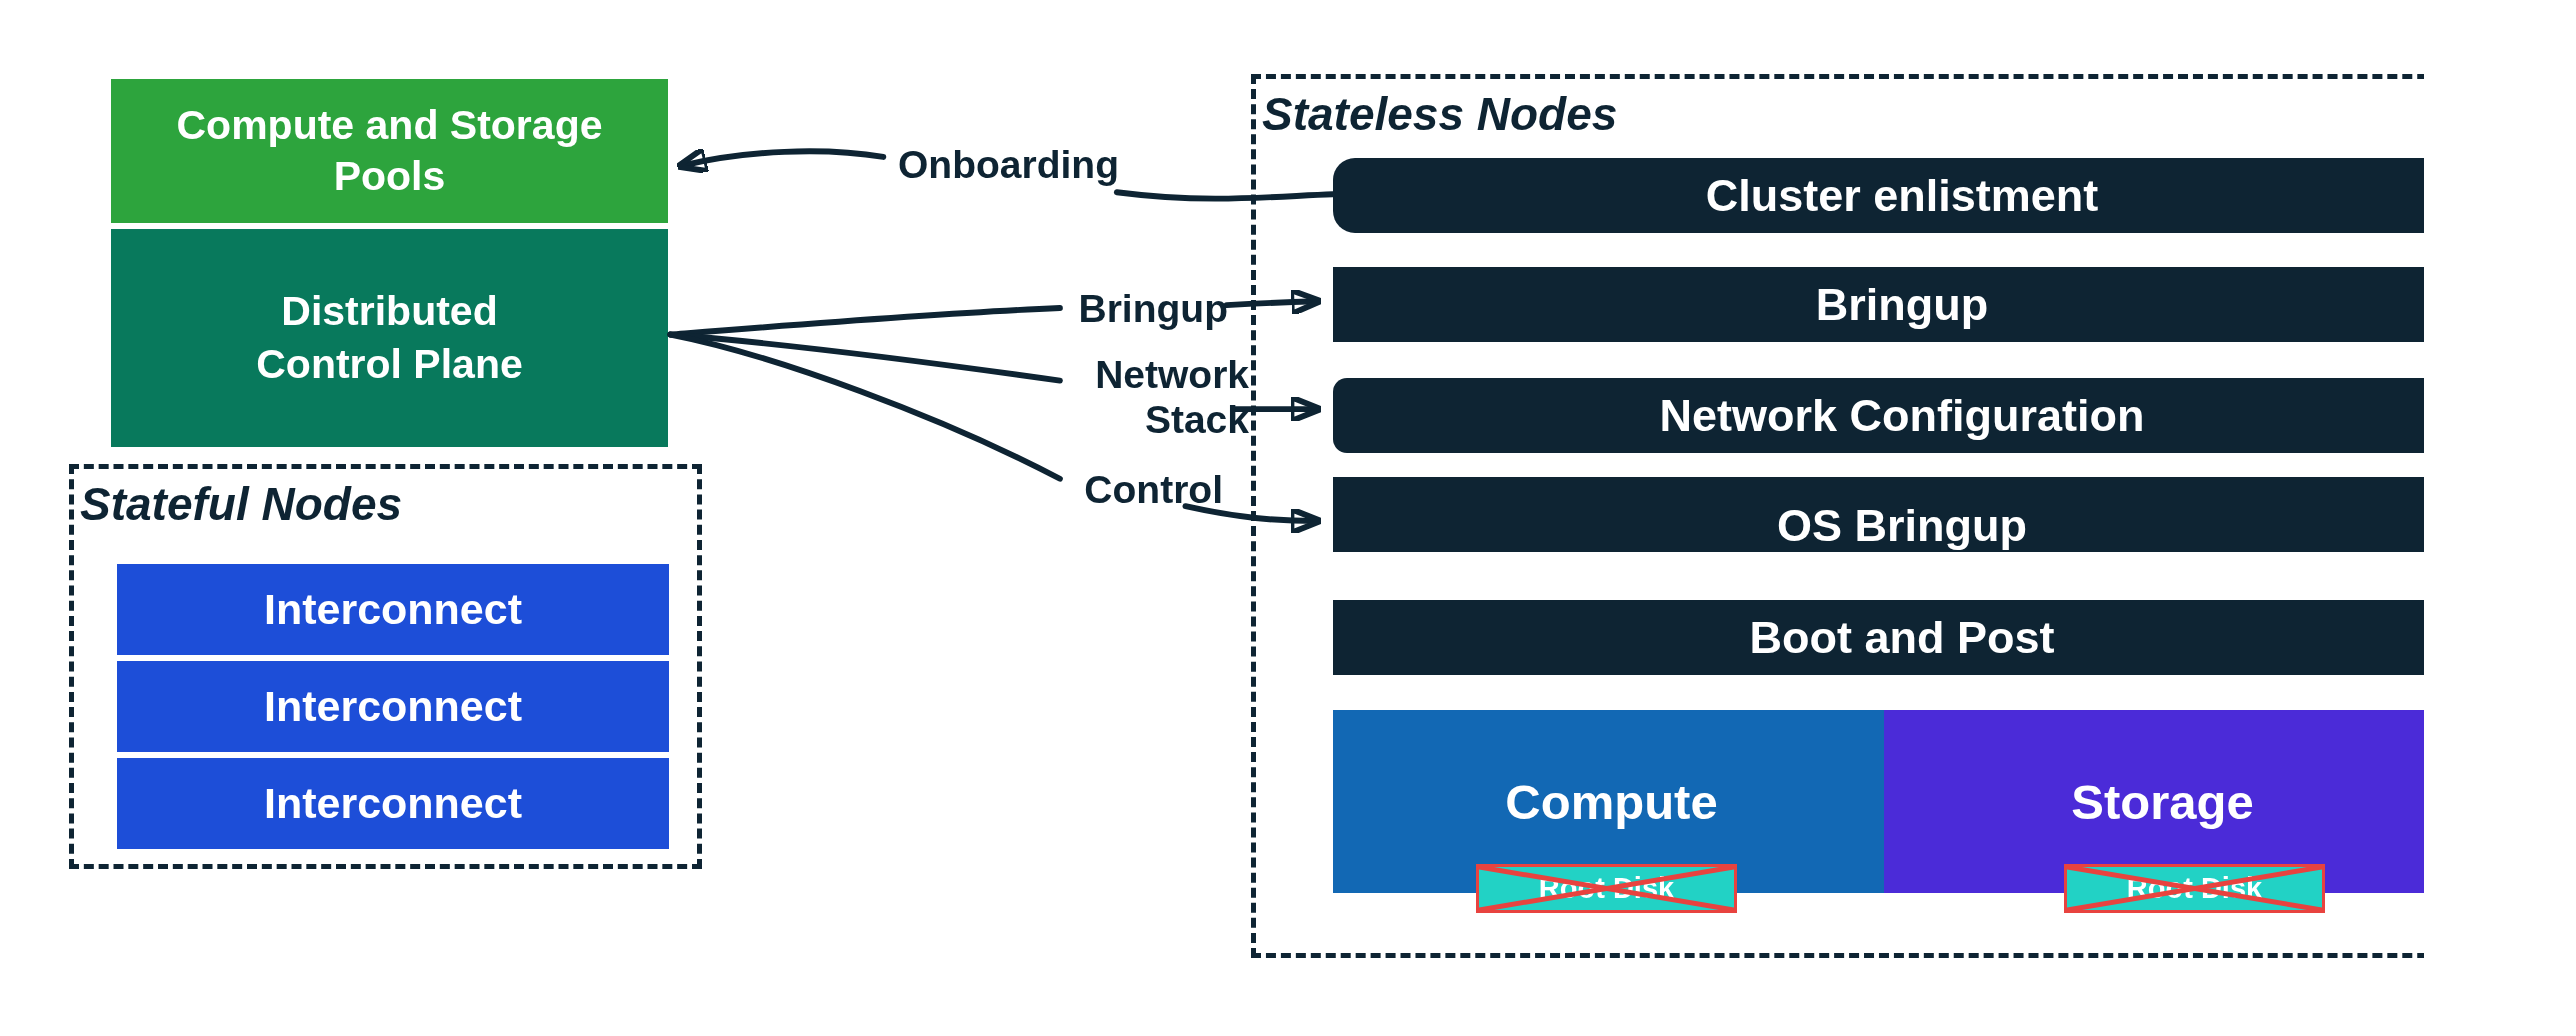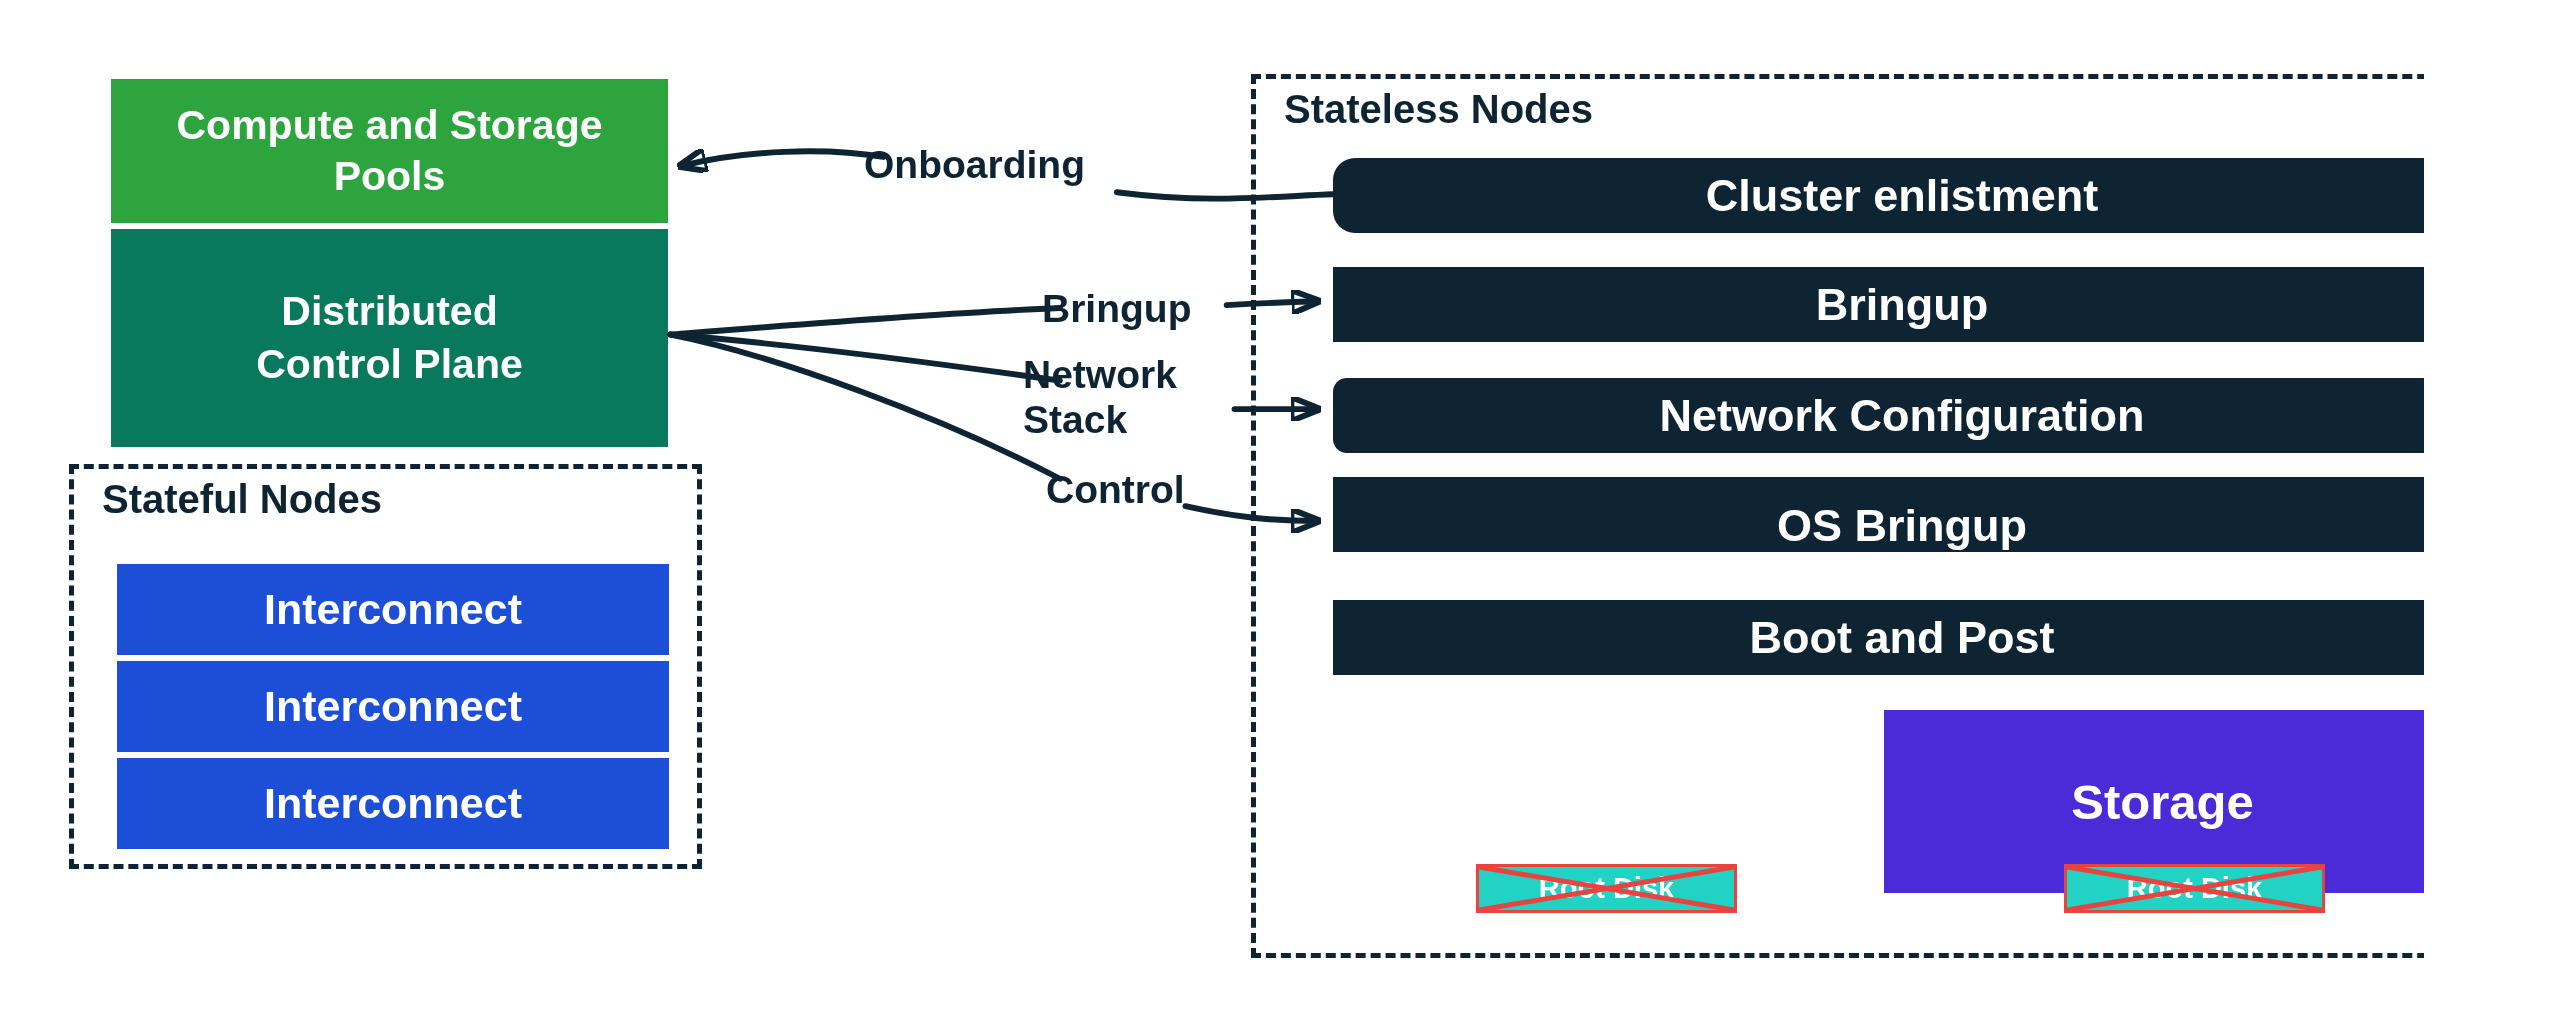--- a/index.html
+++ b/index.html
@@ -19,22 +19,22 @@
   }
   .pools{left:111px;top:79px;width:557px;height:144px;background:#2da43d;font-size:41px;line-height:1.25;}
   .dcp{left:111px;top:229px;width:557px;height:218px;background:#08795c;font-size:41px;line-height:1.3;}
   .dashed-group{
     position:absolute;box-sizing:border-box;
     border:5.9px dashed #0e2433;background:transparent;
   }
   .stateful{left:69px;top:464px;width:633px;height:405px;}
   .stateless{left:1251px;top:74px;width:1251px;height:884px;}
   .group-title{
-    position:absolute;left:28px;top:7.9px;
-    color:#0e2433;font-size:40px;
+    position:absolute;left:6px;top:7.9px;
+    color:#0e2433;font-size:46px;font-style:italic;
   }
   .interconnect{
     position:absolute;left:43px;width:552px;height:91px;
     background:#1d4ed8;font-size:43px;text-align:center;
   }
   .ic-0{top:95px;} .ic-1{top:192px;} .ic-2{top:289px;}
   .bar{
     position:absolute;left:77px;width:1138px;height:75px;
     background:#0e2433;font-size:45px;
   }
@@ -45,21 +45,21 @@
     position:absolute;top:864px;width:261px;height:49px;
     background:#22d2c5;border:3.9px solid #e8433f;
     display:flex;align-items:center;justify-content:center;
     color:#ffffff;font-size:29px;box-sizing:border-box;z-index:3;
   }
   .rd-compute{left:1476px;}
   .rd-storage{left:2064px;}
   .root-disk svg.xmark{position:absolute;left:0;top:0;width:100%;height:100%;}
   .arrow-label{
     position:absolute;color:#0e2433;font-size:39px;
-    text-align:left;line-height:1.15;z-index:2;
+    text-align:right;line-height:1.15;z-index:2;
   }
   .lbl-onboarding{left:864px;top:143px;width:255px;}
   .lbl-bringup{left:1042px;top:287px;width:186px;}
   .lbl-network-stack{left:1023px;top:353px;width:226px;}
   .lbl-netboot{left:1046px;top:468px;width:177px;}
   .connectors{position:absolute;left:0;top:0;width:2576px;height:1036px;z-index:1;}
   .connectors path{stroke:#0e2433;stroke-width:6;fill:none;stroke-linecap:round;}
 </style>
 </head>
 <body>
@@ -105,20 +105,23 @@
     <div class="box bar bar-2">
       <span>Network Configuration</span>
     </div>
     <div class="box bar bar-3">
       <span>OS Bringup</span>
     </div>
     <div class="box bar bar-4">
       <span>Boot and Post</span>
     </div>
 
+    <div class="box compute">
+      <span>Compute</span>
+    </div>
     <div class="box storage">
       <span>Storage</span>
     </div>
   </div>
 
   <div class="root-disk rd-compute">
     <span>Root Disk</span>
     <svg class="xmark" viewBox="0 0 100 100" preserveAspectRatio="none">
       <line x1="0" y1="0" x2="100" y2="100" stroke="#e8433f" stroke-width="5" vector-effect="non-scaling-stroke"></line>
       <line x1="0" y1="100" x2="100" y2="0" stroke="#e8433f" stroke-width="5" vector-effect="non-scaling-stroke"></line>

